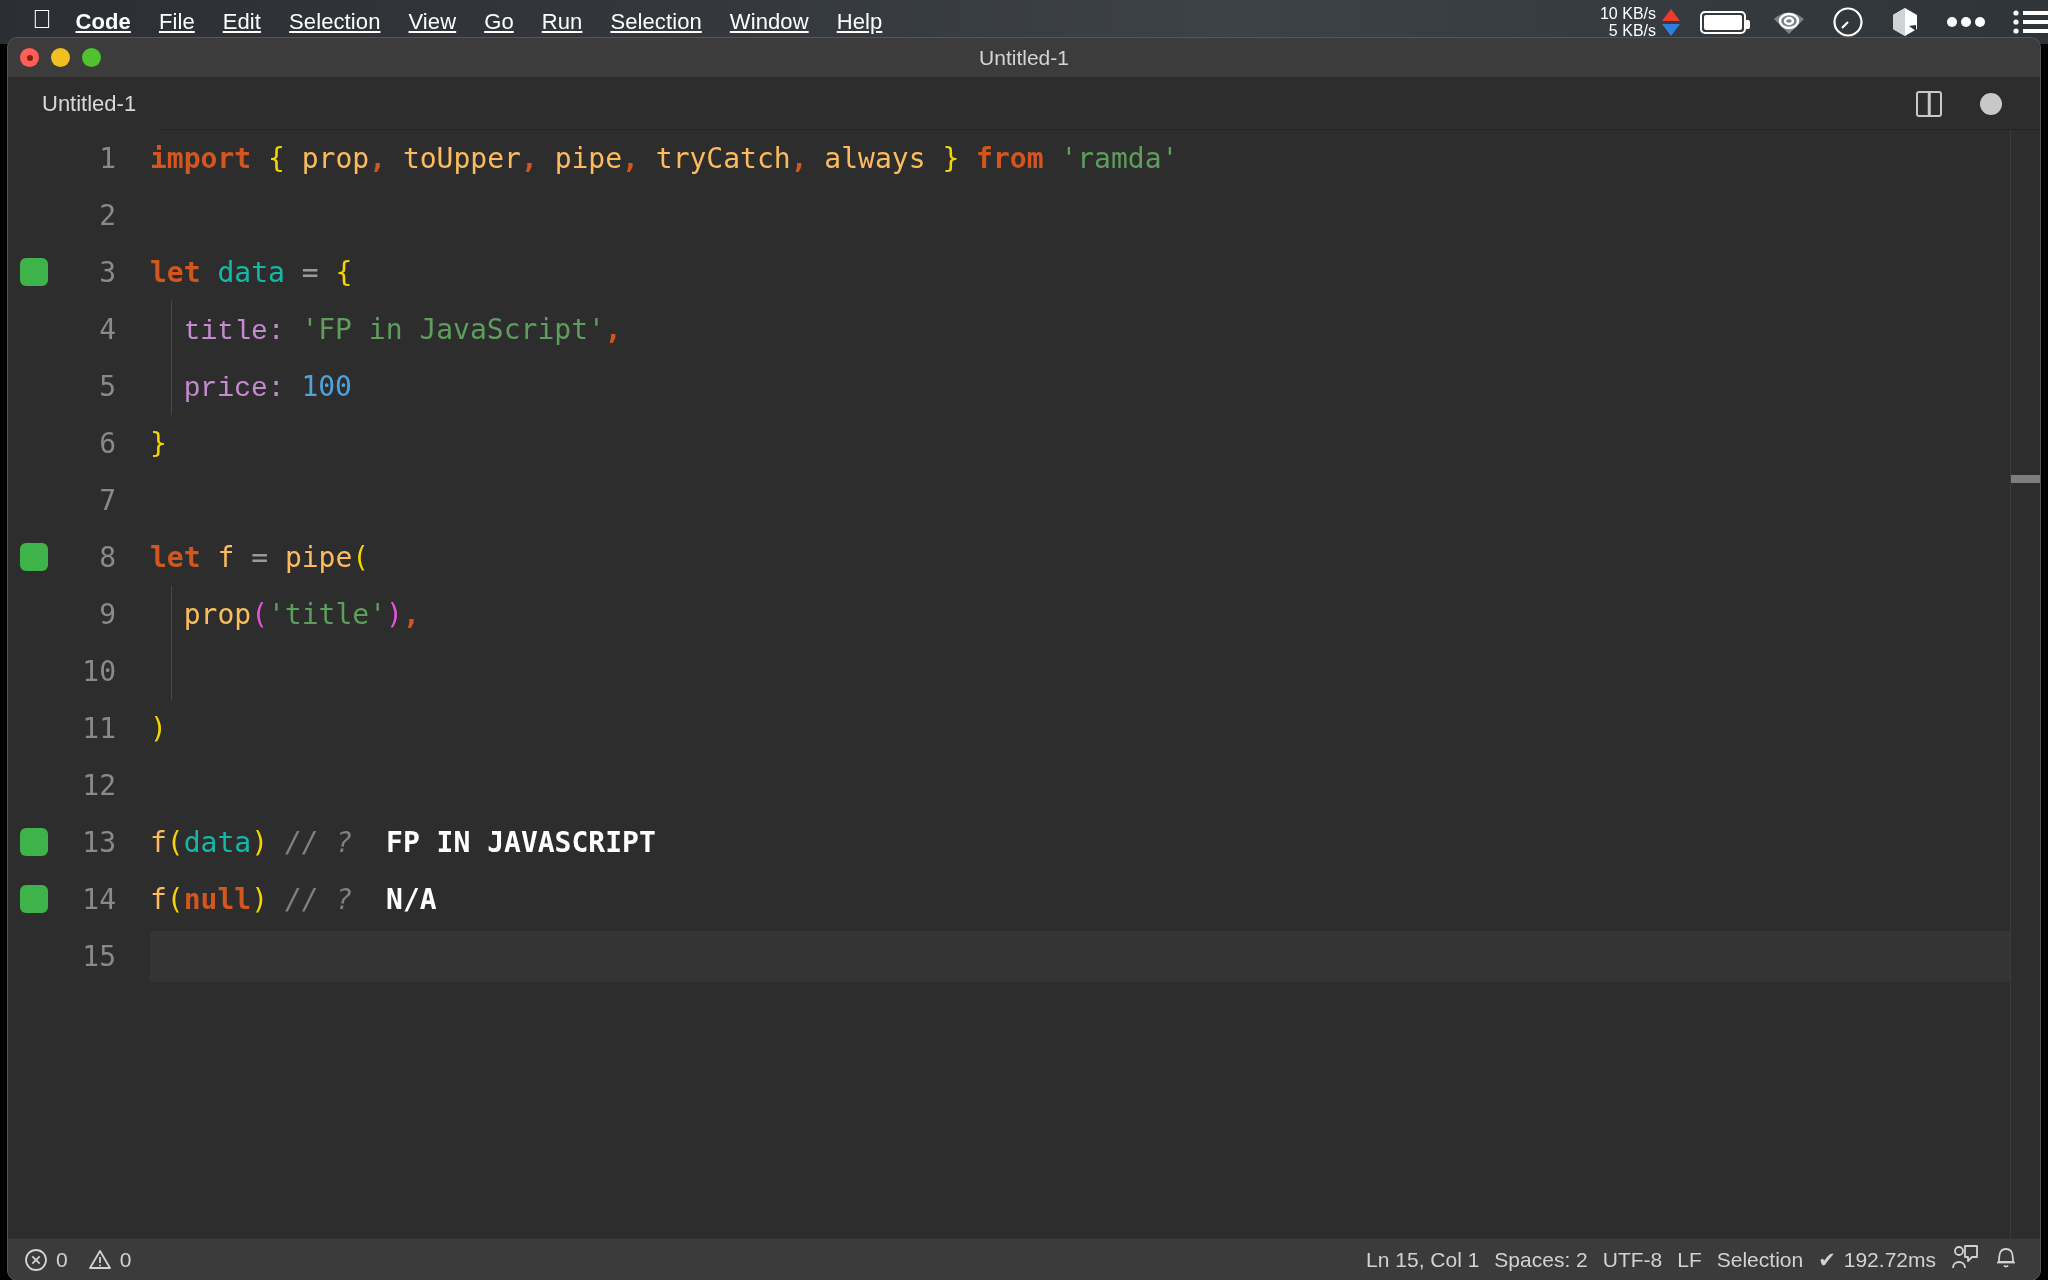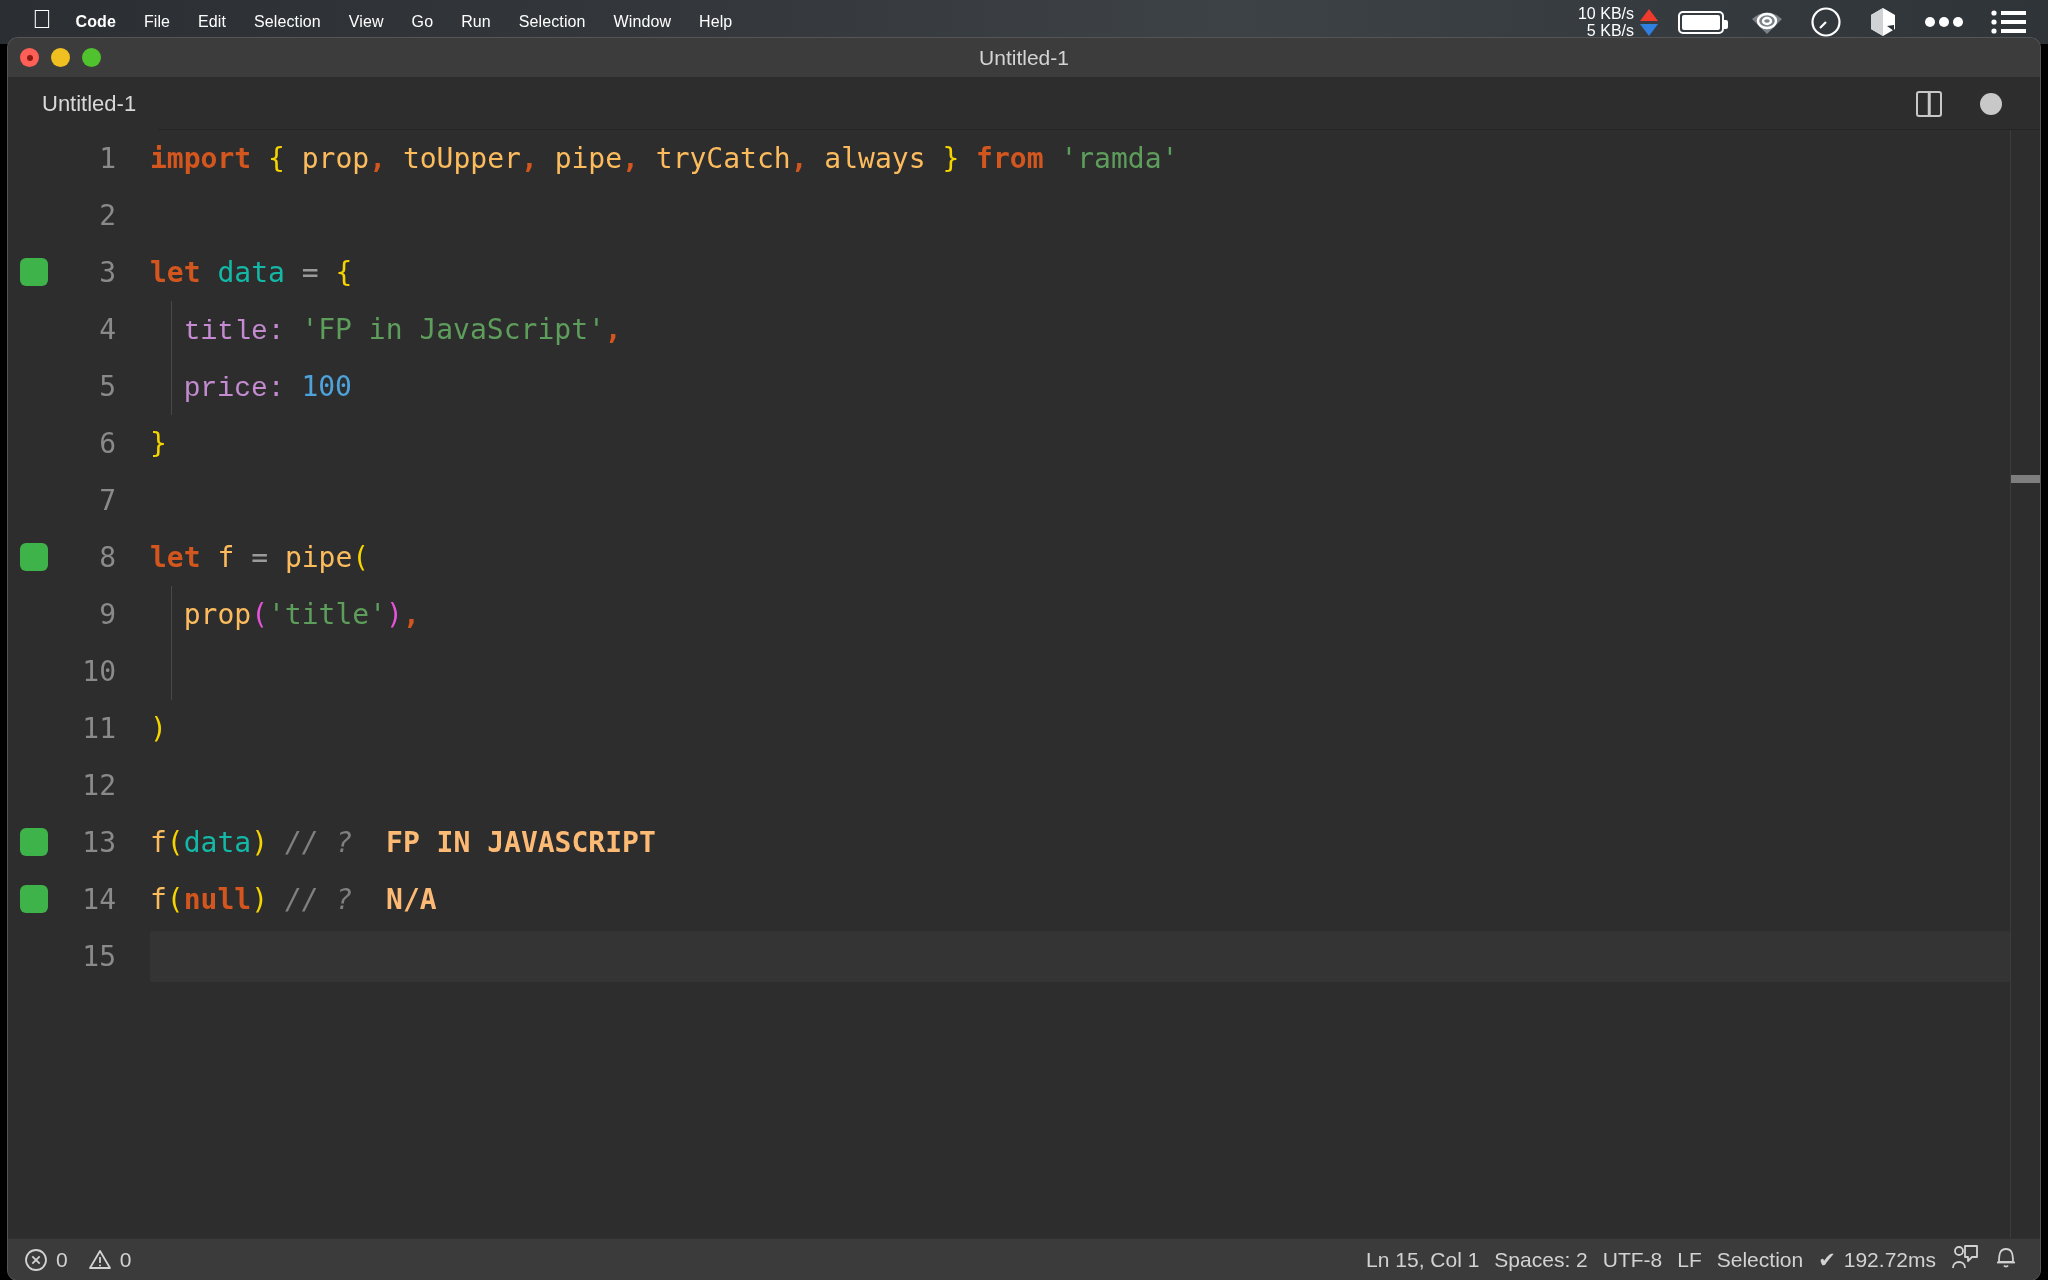--- a/index.html
+++ b/index.html
@@ -13,25 +13,26 @@
   #menubar{
     position:absolute; left:0; top:0; width:2048px; height:44px;
     background:linear-gradient(to right,#2b2f33 0%,#34383c 35%,#3d4247 60%,#2f3439 100%);
     display:flex; align-items:center; color:#fff;
   }
   #menubar .apple{
     margin-left:32px; margin-right:24px; font-size:26px; line-height:1;
     position:relative; top:-3px;
   }
   #menubar .mitem{
-    font-size:16px; margin-right:28px; color:#fefefe; white-space:nowrap;
+    font-size:22px; margin-right:28px; color:#fefefe; white-space:nowrap;
     letter-spacing:.1px;
+    text-decoration:underline;
   }
   #menubar .mitem.bold{ font-weight:bold; }
-  #menubar .right{ margin-left:auto; display:flex; align-items:center; padding-right:22px; }
+  #menubar .right{ margin-left:auto; display:flex; align-items:center; }
 
   .netspeed{ display:flex; align-items:center; margin-right:20px; }
   .netspeed .nums{ font-size:16px; line-height:17px; text-align:right; color:#fff; }
   .netspeed .arrows{ margin-left:6px; display:flex; flex-direction:column; line-height:8px; }
   .tri{ width:0;height:0;border-left:9px solid transparent;border-right:9px solid transparent; }
   .tri.up{ border-bottom:12px solid #ef3b2d; margin-bottom:3px; }
   .tri.dn{ border-top:12px solid #2f7fe0; }
 
   .battery{ width:46px;height:23px;border:2.5px solid #fff;border-radius:5px;position:relative;margin-right:26px; }
   .battery:after{ content:"";position:absolute;right:-6px;top:7px;width:4px;height:9px;background:#fff;border-radius:0 2px 2px 0; }
@@ -101,21 +102,21 @@
   .ident{ color:#fcbc5e; }                     
   .var  { color:#14b8a6; }                     
   .op   { color:#9a9a9a; }
   .brc  { color:#f5d400; }                     
   .brm  { color:#e453d8; }                     
   .brc2 { color:#45c8f0; }                     
   .str  { color:#5e9e5c; }
   .num  { color:#4ea3dd; }
   .prop { color:#c48bd1;font-family:Liberation Mono, monospace; }
   .cmt  { color:#808080; font-style:italic; }
-  .out  { color:#fdba74; font-weight:bold;text-align:center; }
+  .out  { color:#ffffff; font-weight:bold;text-align:center; }
 
   
   #ruler{ position:absolute; right:0; top:0; width:30px; bottom:0; background:#2d2d2d; border-left:1px solid #3c3c3c; }
   #ruler .mark{ position:absolute; left:0; right:0; height:8px; background:#9a9a9a; opacity:.75; }
 
   
   #statusbar{
     height:42px; background:#3b3b3b; display:flex; align-items:center;
     color:#d2d2d2; font-size:21px; border-top:1px solid #303030;
   }

